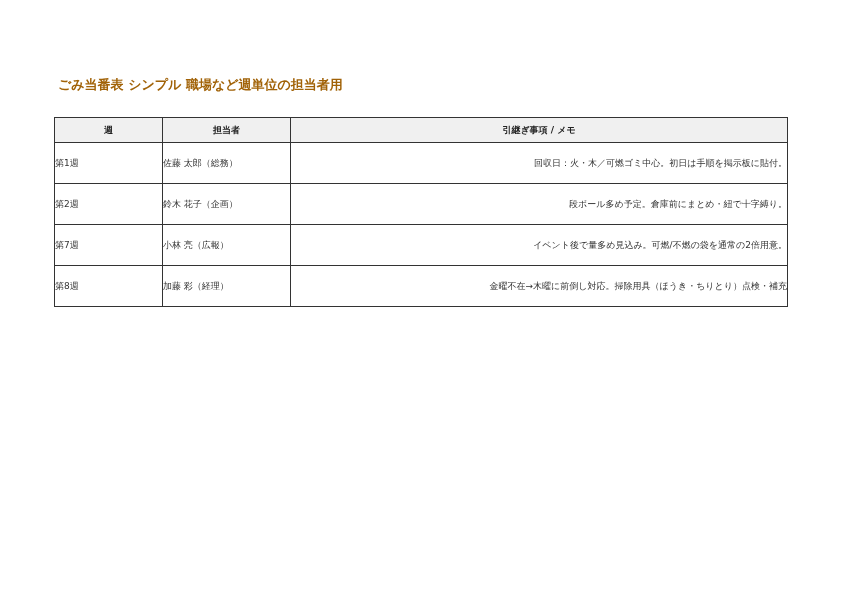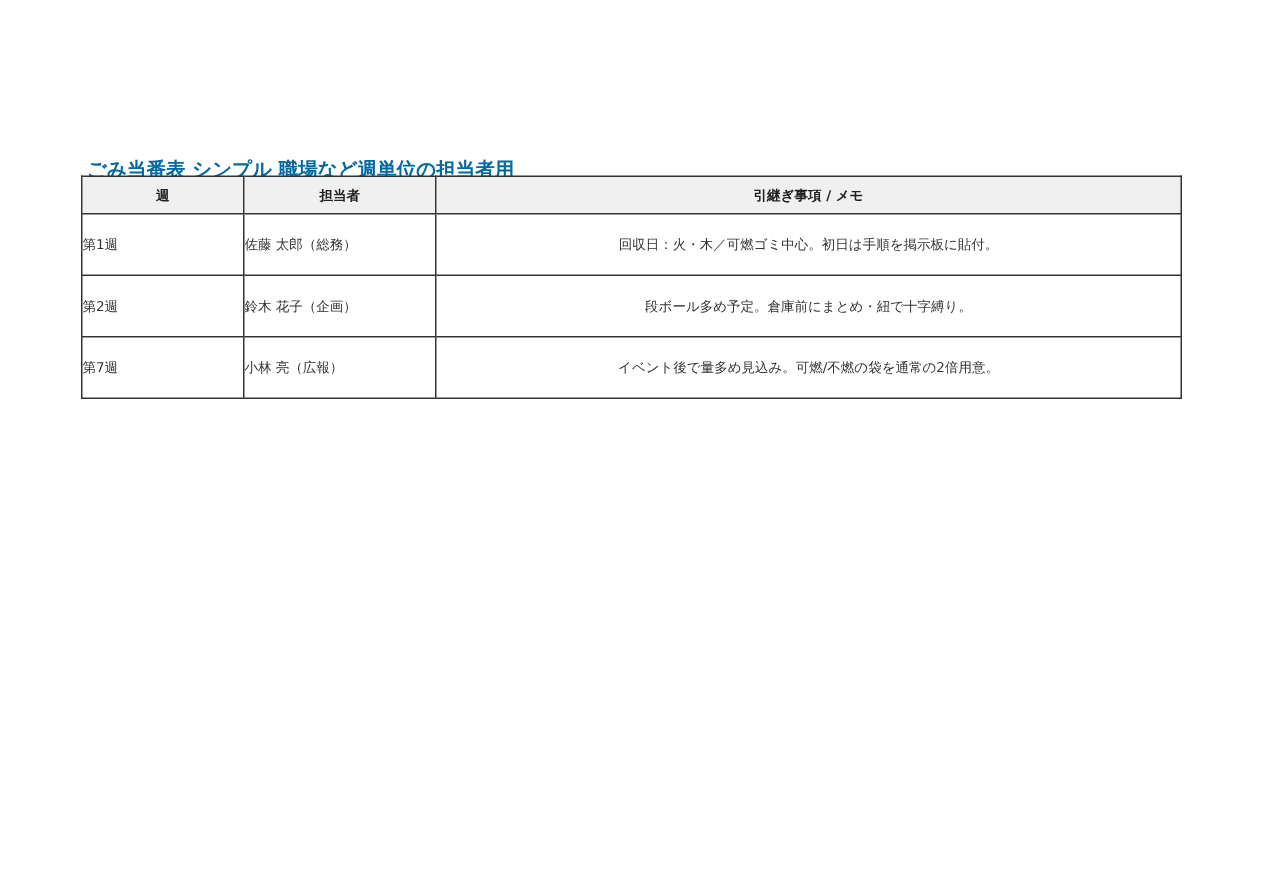--- a/index.html
+++ b/index.html
@@ -14,24 +14,23 @@
       overflow: hidden;
       font-family: "DejaVu Sans", "Liberation Sans", sans-serif;
       color: #222222;
     }
     .page-title {
       position: absolute;
       left: 58px;
       top: 76px;
       font-size: 13px;
       font-weight: bold;
-      color: #0369a1;
+      color: #a16207;
       letter-spacing: 0px;
       white-space: nowrap;
-      margin-top: 28px;
     }
     table.roster {
       position: absolute;
       left: 54px;
       top: 117px;
       width: 733px;
       border-collapse: collapse;
       table-layout: fixed;
       font-size: 9px;
     }
@@ -49,21 +48,21 @@
       color: #222222;
     }
     table.roster td {
       height: 40px;
       color: #333333;
     }
     td.c-week, td.c-person {
       text-align: left;
     }
     td.c-memo {
-      text-align: center;
+      text-align: right;
       padding-left: 2px;
     }
     col.w1 { width: 108px; }
     col.w2 { width: 128px; }
     col.w3 { width: 497px; }
   </style>
 </head>
 <body>
 
 <div class="page-title">ごみ当番表 シンプル 職場など週単位の担当者用</div>
@@ -90,14 +89,19 @@
     <tr>
       <td class="c-week">第2週</td>
       <td class="c-person">鈴木 花子（企画）</td>
       <td class="c-memo">段ボール多め予定。倉庫前にまとめ・紐で十字縛り。</td>
     </tr>
     <tr>
       <td class="c-week">第7週</td>
       <td class="c-person">小林 亮（広報）</td>
       <td class="c-memo">イベント後で量多め見込み。可燃/不燃の袋を通常の2倍用意。</td>
     </tr>
+    <tr>
+      <td class="c-week">第8週</td>
+      <td class="c-person">加藤 彩（経理）</td>
+      <td class="c-memo">金曜不在→木曜に前倒し対応。掃除用具（ほうき・ちりとり）点検・補充</td>
+    </tr>
   </tbody>
 </table>
 
 </body></html>

